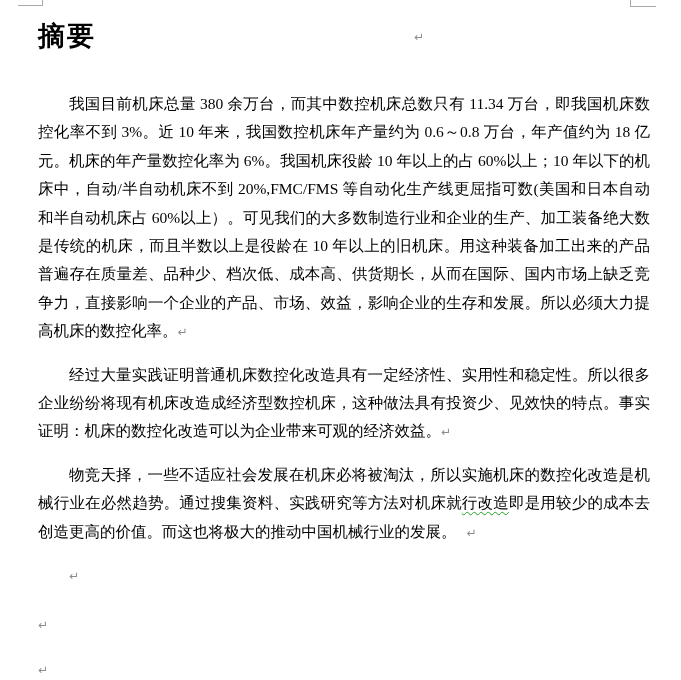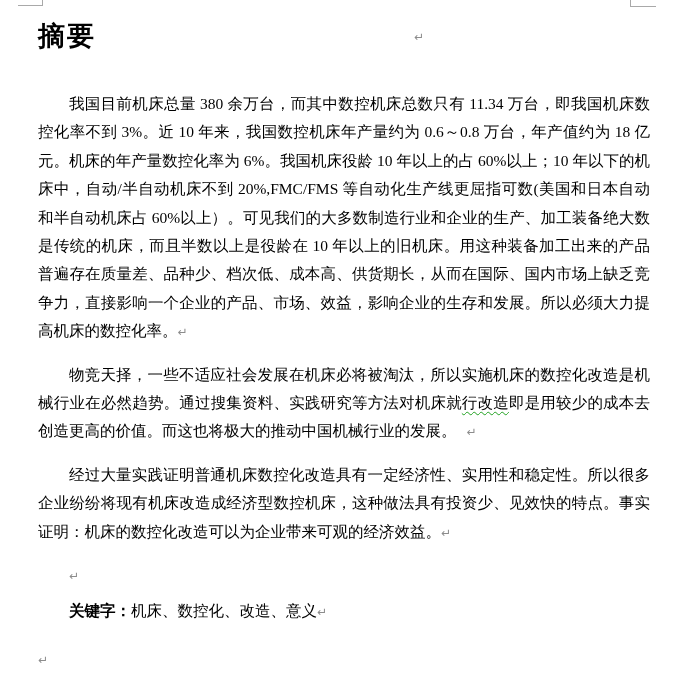--- a/index.html
+++ b/index.html
@@ -117,26 +117,25 @@
 
   <div class="content">
 
     <div class="title-line">
       <span class="doc-title">摘要</span>
       <span class="pilcrow title-pilcrow">↵</span>
     </div>
 
     <p class="body-para first-para"><span>我国目前机床总量 380 余万台，而其中数控机床总数只有 11.34 万台，即我国机床数控化率不到 3%。近 10 年来，我国数控机床年产量约为 0.6～0.8 万台，年产值约为 18 亿元。机床的年产量数控化率为 6%。我国机床役龄 10 年以上的占 60%以上；10 年以下的机床中，自动/半自动机床不到 20%,FMC/FMS 等自动化生产线更屈指可数(美国和日本自动和半自动机床占 60%以上）。可见我们的大多数制造行业和企业的生产、加工装备绝大数是传统的机床，而且半数以上是役龄在 10 年以上的旧机床。用这种装备加工出来的产品普遍存在质量差、品种少、档次低、成本高、供货期长，从而在国际、国内市场上缺乏竞争力，直接影响一个企业的产品、市场、效益，影响企业的生存和发展。所以必须大力提高机床的数控化率。</span><span class="pilcrow">↵</span></p>
 
+    <p class="body-para"><span>经过大量实践证明普通机床数控化改造具有一定经济性、实用性和稳定性。所以很多企业纷纷将现有机床改造成经济型数控机床，这种做法具有投资少、见效快的特点。事实证明：机床的数控化改造可以为企业带来可观的经济效益。</span><span class="pilcrow">↵</span></p>
+
     <p class="body-para"><span>物竞天择，一些不适应社会发展在机床必将被淘汰，所以实施机床的数控化改造是机械行业在必然趋势。通过搜集资料、实践研究等方法对机床就</span><span class="squiggle">行改造</span><span>即是用较少的成本去创造更高的价值。而这也将极大的推动中国机械行业的发展。</span><span class="pilcrow pilcrow-gap">↵</span></p>
-
-    <p class="body-para"><span>经过大量实践证明普通机床数控化改造具有一定经济性、实用性和稳定性。所以很多企业纷纷将现有机床改造成经济型数控机床，这种做法具有投资少、见效快的特点。事实证明：机床的数控化改造可以为企业带来可观的经济效益。</span><span class="pilcrow">↵</span></p>
 
     <p class="empty-para"><span class="pilcrow">↵</span></p>
 
-    <p class="keywords-para"><span class="keywords-label">关键字：</span><span>机床、数控化、改造、意义</span><span class="pilcrow">↵</span></p>
 
     <p class="trailing-para-1"><span class="pilcrow">↵</span></p>
 
     <p class="trailing-para-2"><span class="pilcrow">↵</span></p>
 
   </div>
 </div>
 
 </body></html>

